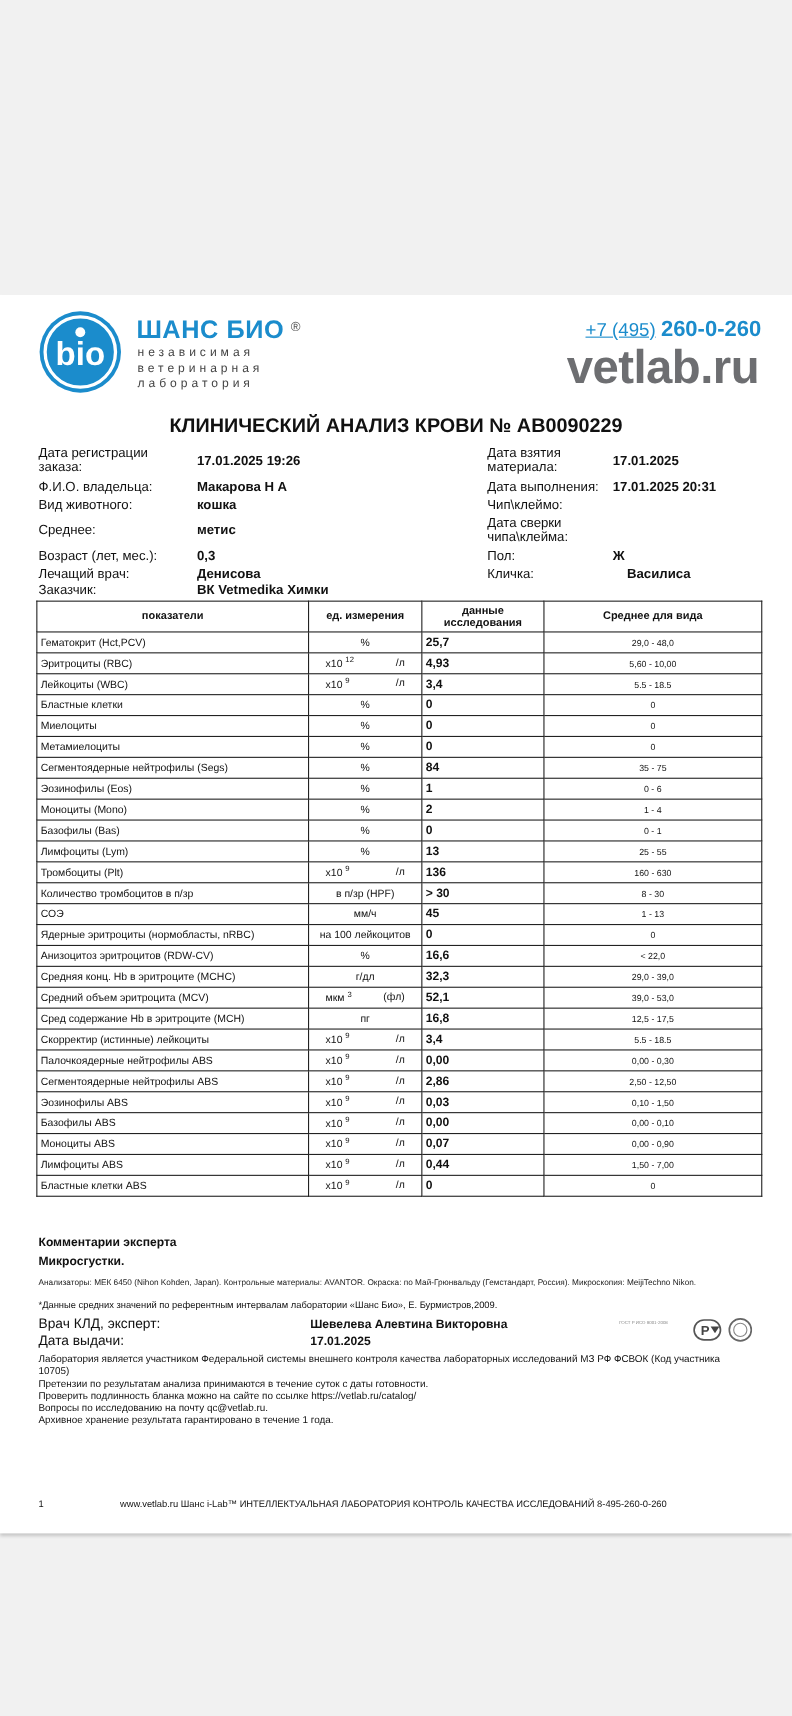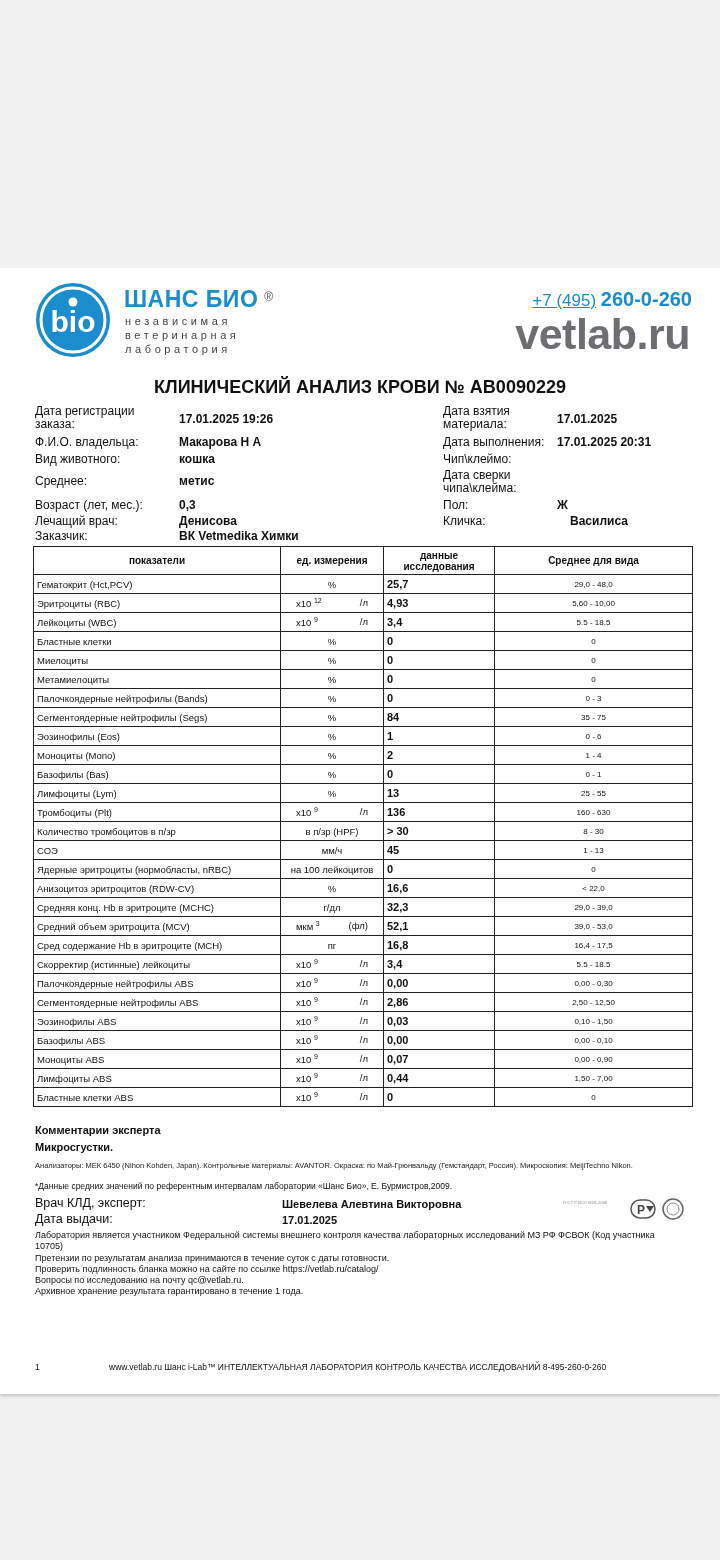--- a/index.html
+++ b/index.html
@@ -149,26 +149,20 @@
           <td class="c-val">0</td>
           <td class="c-ref">0</td>
         </tr>
         <tr>
           <td class="c-name">Метамиелоциты</td>
           <td class="c-unit">%</td>
           <td class="c-val">0</td>
           <td class="c-ref">0</td>
         </tr>
         <tr>
-          <td class="c-name">Палочкоядерные нейтрофилы (Bands)</td>
-          <td class="c-unit">%</td>
-          <td class="c-val">0</td>
-          <td class="c-ref">0 - 3</td>
-        </tr>
-        <tr>
           <td class="c-name">Сегментоядерные нейтрофилы (Segs)</td>
           <td class="c-unit">%</td>
           <td class="c-val">84</td>
           <td class="c-ref">35 - 75</td>
         </tr>
         <tr>
           <td class="c-name">Эозинофилы (Eos)</td>
           <td class="c-unit">%</td>
           <td class="c-val">1</td>
           <td class="c-ref">0 - 6</td>
@@ -236,21 +230,21 @@
               <span><span>мкм</span> <sup>3</sup></span>
               <span>(фл)</span>
             </span></td>
           <td class="c-val">52,1</td>
           <td class="c-ref">39,0 - 53,0</td>
         </tr>
         <tr>
           <td class="c-name">Сред содержание Hb в эритроците (MCH)</td>
           <td class="c-unit">пг</td>
           <td class="c-val">16,8</td>
-          <td class="c-ref">16,4 - 17,5</td>
+          <td class="c-ref">12,5 - 17,5</td>
         </tr>
         <tr>
           <td class="c-name">Скорректир (истинные) лейкоциты</td>
           <td class="c-unit"><span class="unit-wrap">
               <span><span>x10</span> <sup>9</sup></span>
               <span>/л</span>
             </span></td>
           <td class="c-val">3,4</td>
           <td class="c-ref">5.5 - 18.5</td>
         </tr>

